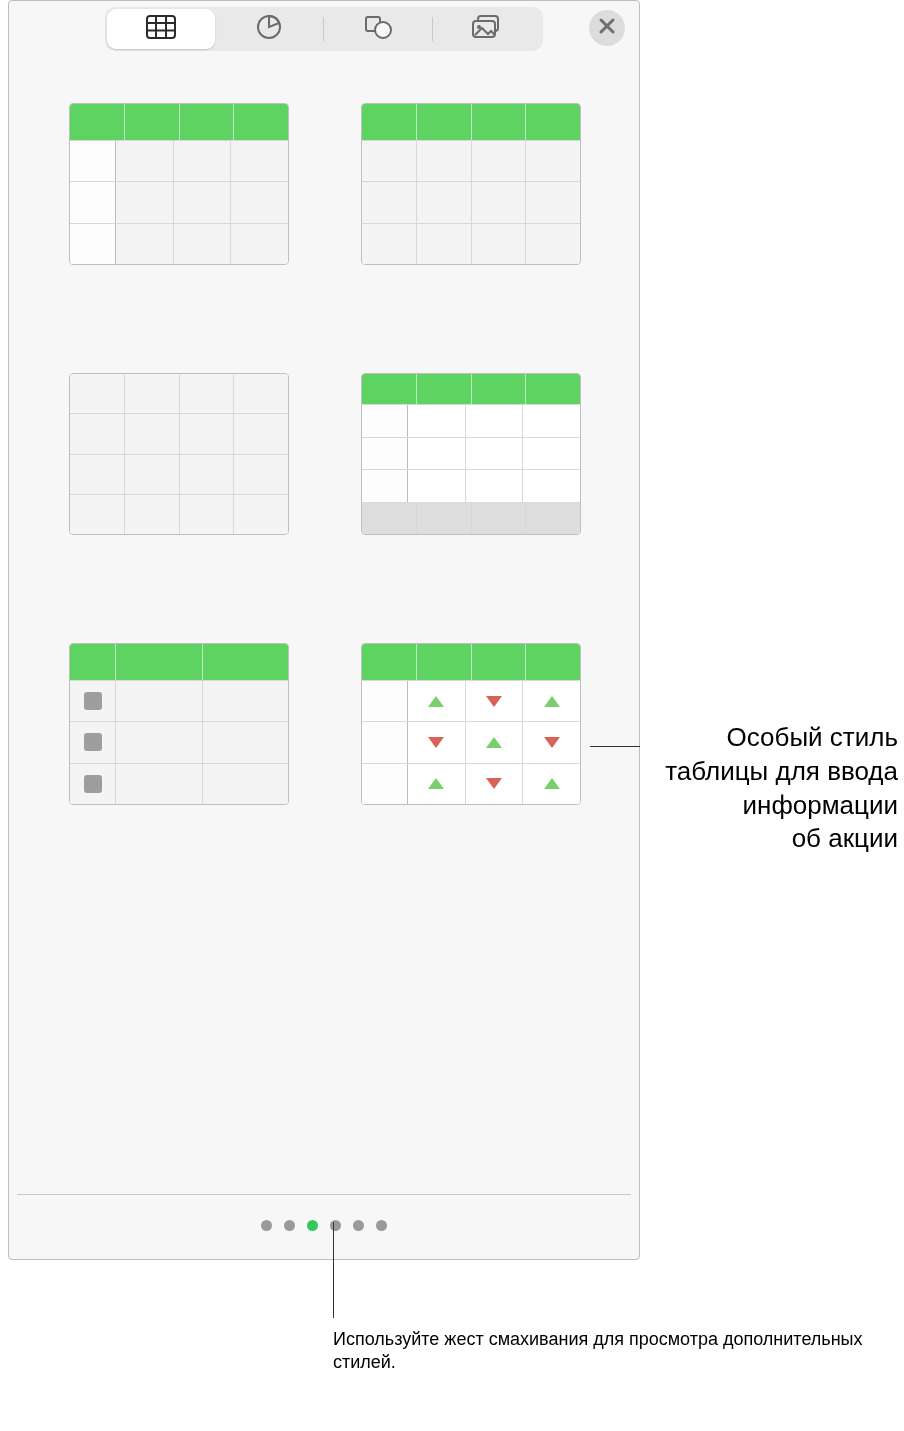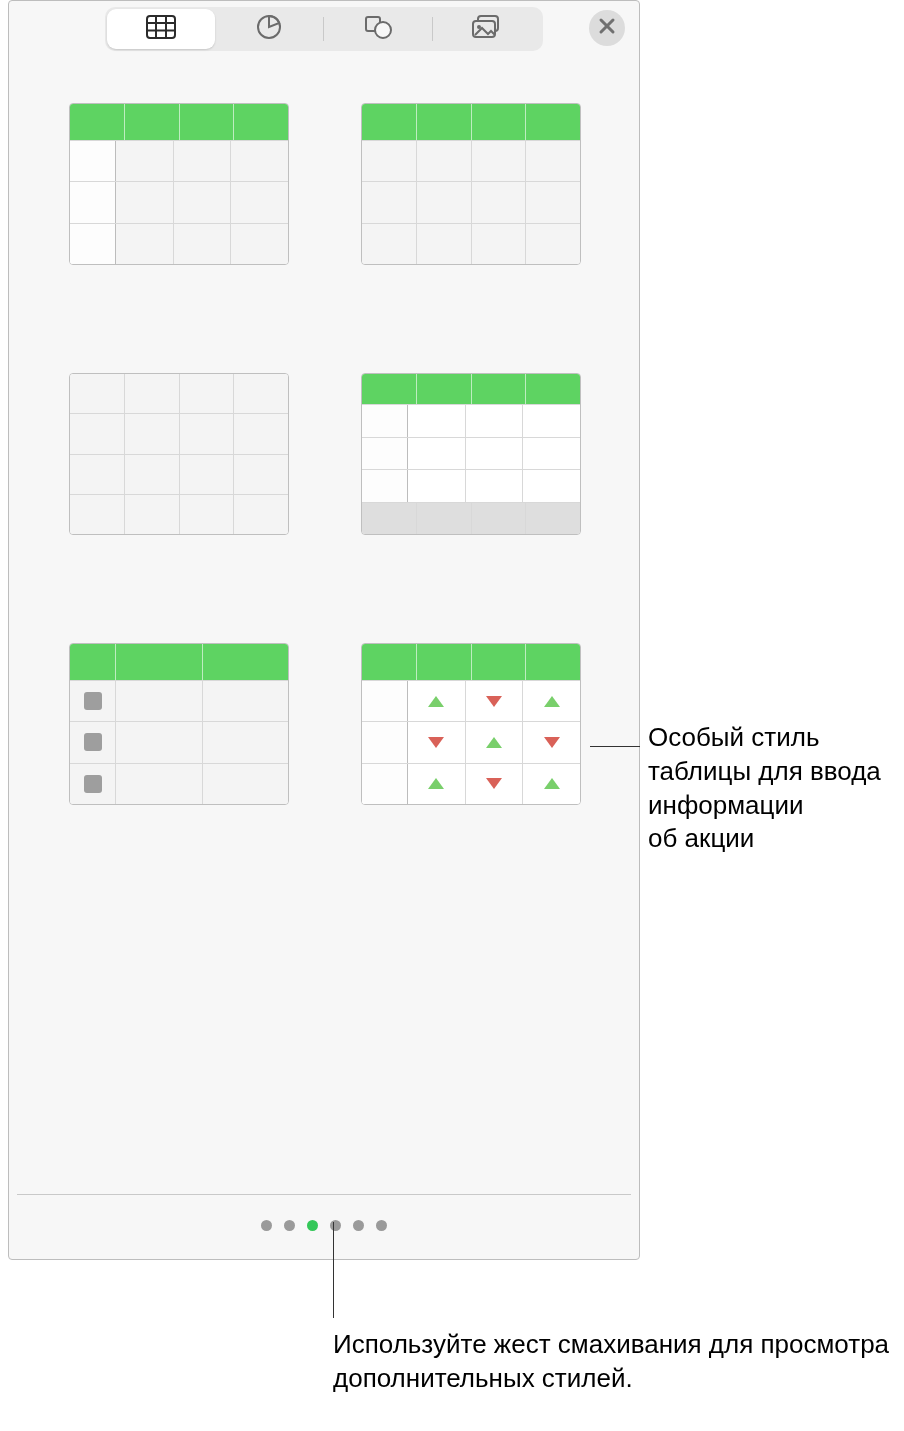--- a/index.html
+++ b/index.html
@@ -173,35 +173,36 @@
     background: #333;
   }
   .callout-text-1 {
     position: absolute;
     left: 648px;
     top: 721px;
     width: 250px;
     font-size: 26px;
     line-height: 1.3;
     color: #000;
+    text-align: right;
   }
   .callout-line-2 {
     position: absolute;
     left: 333px;
     top: 1222px;
     width: 1px;
     height: 96px;
     background: #333;
   }
   .callout-text-2 {
     position: absolute;
     left: 333px;
     top: 1328px;
     width: 560px;
-    font-size: 26px;
+    font-size: 18px;
     line-height: 1.3;
     color: #000;
   }
 </style>
 </head>
 <body>
 
 <div class="panel">
 
   <div class="toolbar">

